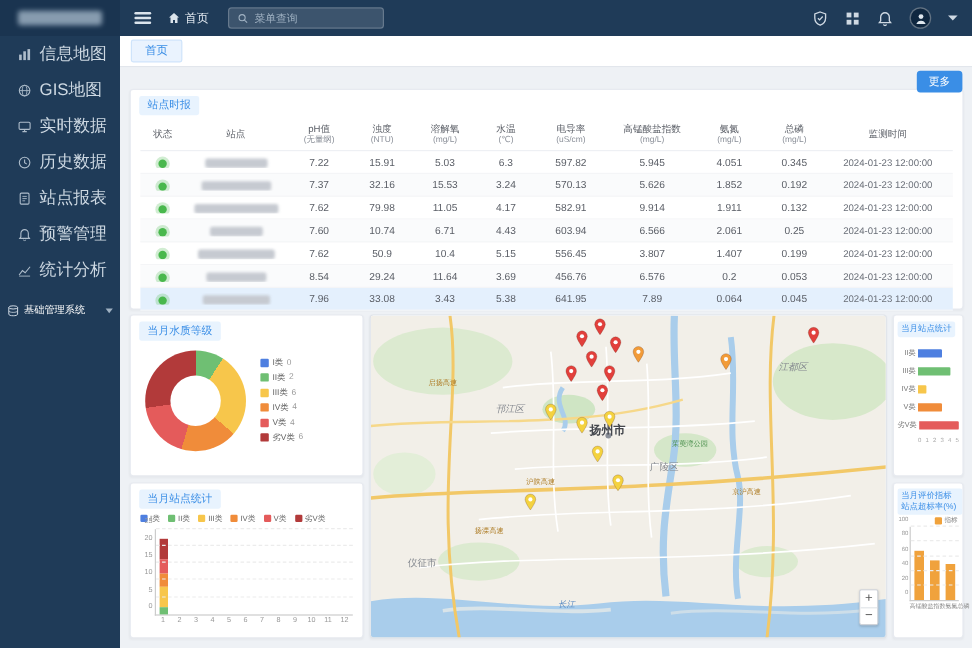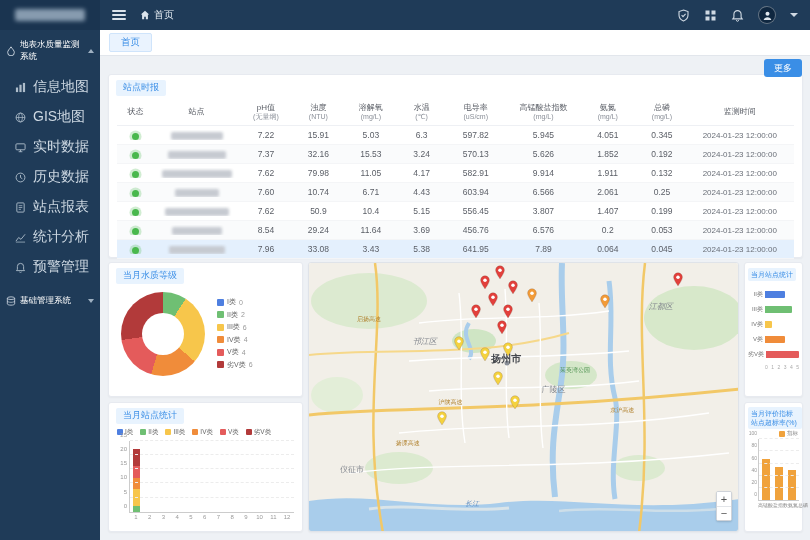--- a/index.html
+++ b/index.html
@@ -138,20 +138,27 @@
     <div class="hamburger">
         <i></i>
         <i></i>
         <i></i>
       </div>
     <div class="tb-home">
       <svg viewBox="0 0 12 12">
           <path d="M6 1 L11 5.5 H9.5 V11 H7 V8 H5 V11 H2.5 V5.5 H1 Z" fill="#dbe4ec"></path>
         </svg>
       <span>首页</span>
+    </div>
+    <div class="search-box">
+      <svg viewBox="0 0 12 12">
+          <circle cx="5" cy="5" r="3.4" fill="none" stroke="#9fb1c2" stroke-width="1.2"></circle>
+          <line x1="7.6" y1="7.6" x2="10.6" y2="10.6" stroke="#9fb1c2" stroke-width="1.2"></line>
+        </svg>
+      <input type="text" placeholder="菜单查询" style="">
     </div>
     <div class="tb-right">
       <span class="tb-ico">
         <svg viewBox="0 0 13 13">
             <path d="M6.5 1 L11 2.6 V6 c0 3-2 5-4.5 6 C4 11 2 9 2 6 V2.6 Z" fill="none" stroke="#cfd9e3" stroke-width="1.1"></path>
             <path d="M4.6 6.2 L6 7.6 L8.6 4.8" fill="none" stroke="#cfd9e3" stroke-width="1.1"></path>
           </svg>
       </span>
       <span class="tb-ico">
         <svg viewBox="0 0 13 13">
@@ -171,29 +178,20 @@
         <svg viewBox="0 0 12 12">
             <circle cx="6" cy="4.2" r="2.2" fill="#dfe7ee"></circle>
             <path d="M1.8 11 a4.4 4.4 0 0 1 8.4 0 Z" fill="#dfe7ee"></path>
           </svg>
       </span>
       <span class="caret"></span>
     </div>
   </div>
 
   <div class="sidebar">
-    <div class="side-group">
-      <span class="g-ico">
-        <svg viewBox="0 0 12 12">
-            <path d="M6 1 C8 4 10 5.6 10 7.8 A4 4 0 0 1 2 7.8 C2 5.6 4 4 6 1 Z" fill="none" stroke="currentColor" stroke-width="1.1"></path>
-          </svg>
-      </span>
-      <span>地表水质量监测系统</span>
-      <span class="g-caret up"></span>
-    </div>
     <div>
         <div class="side-item">
           <span class="side-ico">
             <svg viewBox="0 0 12 12">
               <rect x="1" y="6" width="2.4" height="5" fill="currentColor"></rect>
               <rect x="4.8" y="3" width="2.4" height="8" fill="currentColor"></rect>
               <rect x="8.6" y="1" width="2.4" height="10" fill="currentColor"></rect>
             </svg>
           </span>
           <span class="side-label">信息地图</span>
@@ -234,34 +232,34 @@
               <line x1="4" y1="4" x2="8" y2="4" stroke="currentColor" stroke-width=".8"></line>
               <line x1="4" y1="6" x2="8" y2="6" stroke="currentColor" stroke-width=".8"></line>
               <line x1="4" y1="8" x2="6.5" y2="8" stroke="currentColor" stroke-width=".8"></line>
             </svg>
           </span>
           <span class="side-label">站点报表</span>
         </div>
         <div class="side-item">
           <span class="side-ico">
             <svg viewBox="0 0 12 12">
+              <path d="M6 1.5 a3.4 3.4 0 0 1 3.4 3.4 V8 l1 1.4 H1.6 L2.6 8 V4.9 A3.4 3.4 0 0 1 6 1.5 Z" fill="none" stroke="currentColor"></path>
+              <path d="M5 10.6 a1 1 0 0 0 2 0" fill="none" stroke="currentColor" stroke-width=".8"></path>
+            </svg>
+          </span>
+          <span class="side-label">预警管理</span>
+        </div>
+        <div class="side-item">
+          <span class="side-ico">
+            <svg viewBox="0 0 12 12">
               <polyline points="1,10 4,6 6.5,8 11,2.5" fill="none" stroke="currentColor"></polyline>
               <line x1="1" y1="11" x2="11" y2="11" stroke="currentColor" stroke-width=".8"></line>
             </svg>
           </span>
           <span class="side-label">统计分析</span>
-        </div>
-        <div class="side-item">
-          <span class="side-ico">
-            <svg viewBox="0 0 12 12">
-              <path d="M6 1.5 a3.4 3.4 0 0 1 3.4 3.4 V8 l1 1.4 H1.6 L2.6 8 V4.9 A3.4 3.4 0 0 1 6 1.5 Z" fill="none" stroke="currentColor"></path>
-              <path d="M5 10.6 a1 1 0 0 0 2 0" fill="none" stroke="currentColor" stroke-width=".8"></path>
-            </svg>
-          </span>
-          <span class="side-label">预警管理</span>
         </div>
       </div>
     <div class="side-group base">
       <span class="g-ico">
         <svg viewBox="0 0 12 12">
             <ellipse cx="6" cy="2.6" rx="4.4" ry="1.6" fill="none" stroke="currentColor"></ellipse>
             <path d="M1.6 2.6 V9.4 c0 .9 2 1.6 4.4 1.6 s4.4-.7 4.4-1.6 V2.6" fill="none" stroke="currentColor"></path>
             <path d="M1.6 6 c0 .9 2 1.6 4.4 1.6 s4.4-.7 4.4-1.6" fill="none" stroke="currentColor" stroke-width=".8"></path>
           </svg>
       </span>

